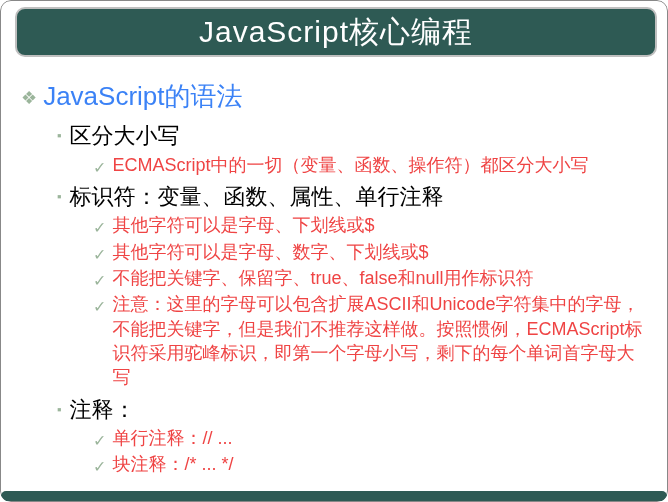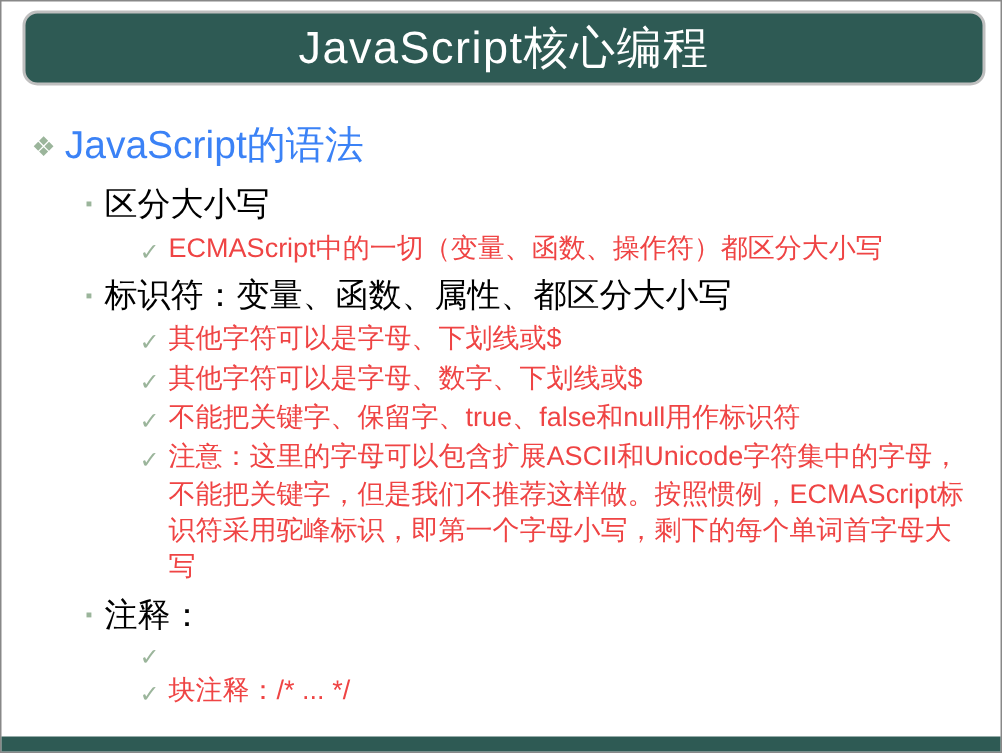--- a/index.html
+++ b/index.html
@@ -1,15 +1,15 @@
 <!DOCTYPE html>
 <html><head>
 <meta charset="utf-8">
 <style>
-  * { margin: 0; padding: 0; box-sizing: border-box; }
+  * { margin: 0; padding: 0; box-sizing: border-box; border-radius: 11px; }
   body {
     width: 668px;
     height: 502px;
     background: #ffffff;
     font-family: "Microsoft YaHei", "SimHei", Arial, sans-serif;
     overflow: hidden;
     position: relative;
   }
   .slide {
     width: 668px;
@@ -131,21 +131,21 @@
       <span class="square">▪</span>
       <span class="h2-text">区分大小写</span>
     </div>
     <div class="h3-row">
       <span class="check">✓</span>
       <span class="h3-text">ECMAScript中的一切（变量、函数、操作符）都区分大小写</span>
     </div>
 
     <div class="h2-row">
       <span class="square">▪</span>
-      <span class="h2-text">标识符：变量、函数、属性、都区分大小写</span>
+      <span class="h2-text">标识符：变量、函数、属性、单行注释</span>
     </div>
     <div class="h3-row">
       <span class="check">✓</span>
       <span class="h3-text">其他字符可以是字母、下划线或$</span>
     </div>
     <div class="h3-row">
       <span class="check">✓</span>
       <span class="h3-text">其他字符可以是字母、数字、下划线或$</span>
     </div>
     <div class="h3-row">
@@ -156,20 +156,21 @@
       <span class="check">✓</span>
       <span class="h3-text">注意：这里的字母可以包含扩展ASCII和Unicode字符集中的字母，不能把关键字，但是我们不推荐这样做。按照惯例，ECMAScript标识符采用驼峰标识，即第一个字母小写，剩下的每个单词首字母大写</span>
     </div>
 
     <div class="h2-row">
       <span class="square">▪</span>
       <span class="h2-text">注释：</span>
     </div>
     <div class="h3-row">
       <span class="check">✓</span>
+      <span class="h3-text">单行注释：// ...</span>
     </div>
     <div class="h3-row">
       <span class="check">✓</span>
       <span class="h3-text">块注释：/* ... */</span>
     </div>
 
   </div>
 
   <div class="footer-bar"></div>
 </div>

